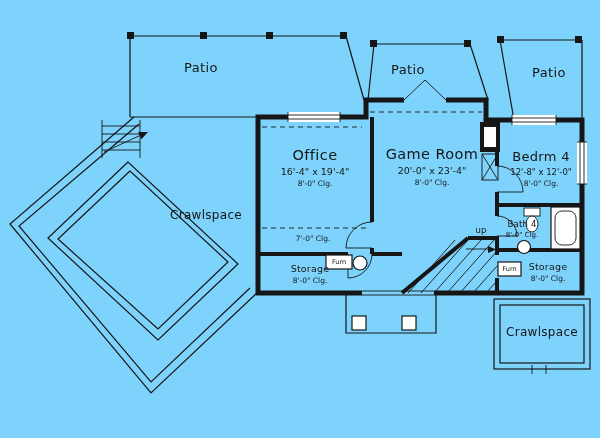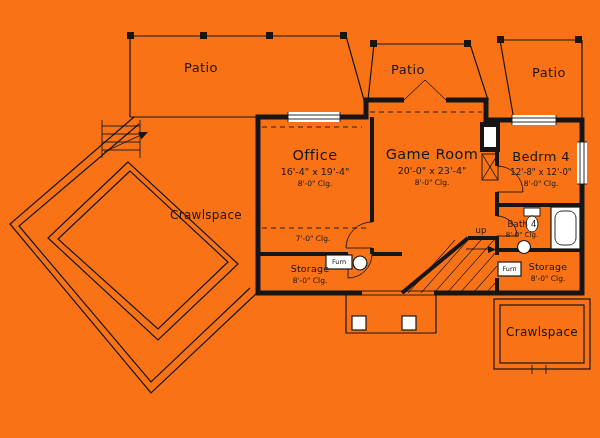--- a/index.html
+++ b/index.html
@@ -1,16 +1,16 @@
 <!DOCTYPE html>
 <html><head>
 <meta charset="utf-8">
 <style>
   html,body{margin:0;padding:0;background:#ffffff;}
-  .canvas{position:relative;width:600px;height:438px;background:#f97316;overflow:hidden;}
+  .canvas{position:relative;width:600px;height:438px;background:#7dd3fc;overflow:hidden;}
   svg{position:absolute;top:0;left:0;}
   text{font-family:"DejaVu Sans","Liberation Sans",sans-serif;fill:#161616;}
   .room-name{font-size:14.5px;letter-spacing:.4px;}
   .room-name-md{font-size:13px;letter-spacing:.3px;}
   .room-name-sm{font-size:9.5px;letter-spacing:.2px;}
   .dims{font-size:9.5px;}
   .clg{font-size:7.5px;}
   .clg-sm{font-size:7px;}
   .tiny{font-size:6.5px;}
   .patio-t{font-size:13px;letter-spacing:.4px;}

